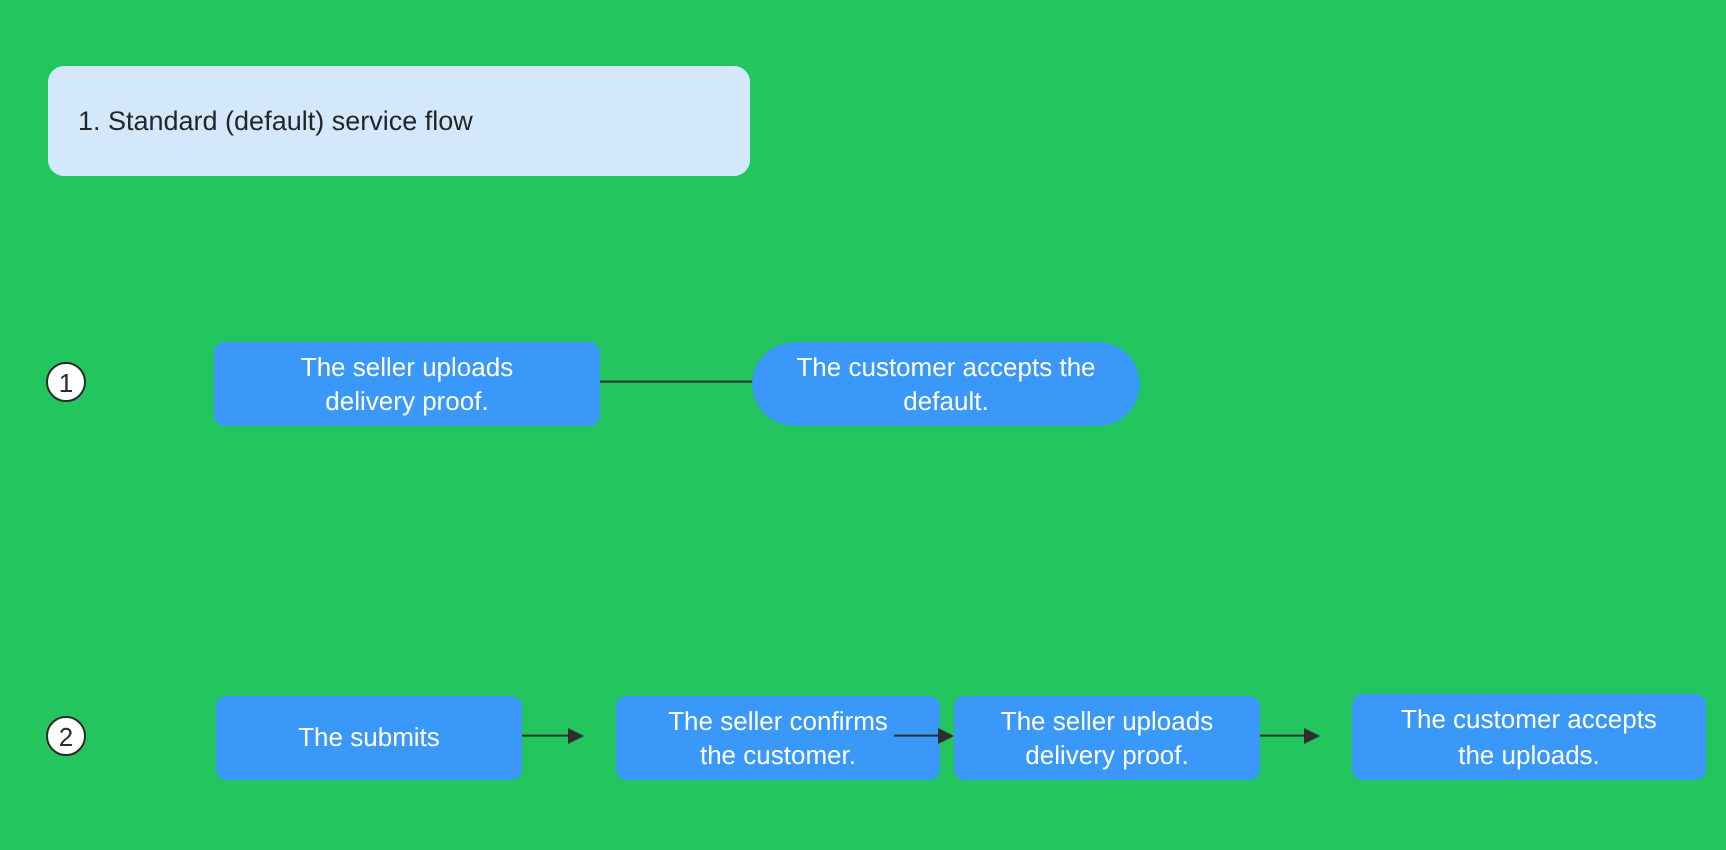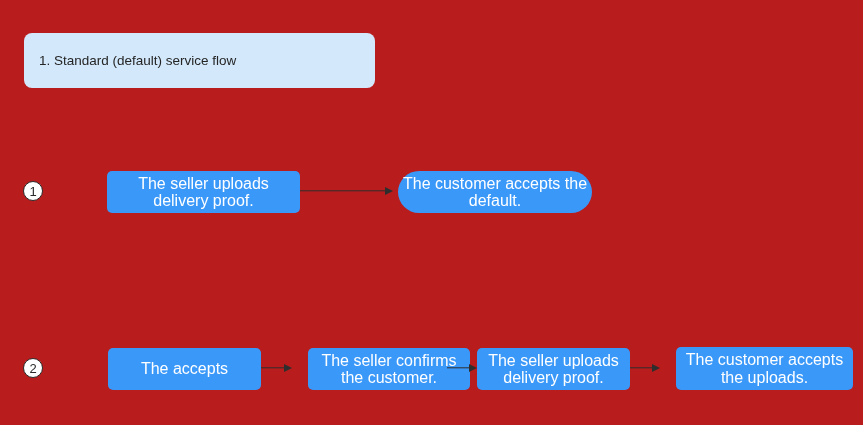--- a/index.html
+++ b/index.html
@@ -5,21 +5,21 @@
   html, body {
     margin: 0;
     padding: 0;
     background: #ffffff;
     font-family: "Liberation Sans", sans-serif;
   }
   .canvas {
     position: relative;
     width: 863px;
     height: 425px;
-    background: #b91c1c;
+    background: #22c55e;
     overflow: hidden;
   }
   .legend {
     position: absolute;
     left: 24px;
     top: 33px;
     width: 351px;
     height: 55px;
     background: var(--legend-bg, #d3e8fb);
     border-radius: 8px;
@@ -47,21 +47,21 @@
     justify-content: center;
     font-size: 13px;
     color: #2b2b2b;
     background: #ffffff;
   }
   .node {
     position: absolute;
     background: var(--node-blue, #3a98f9);
     border-radius: 5px;
     color: var(--node-text, #ffffff);
-    font-size: 16px;
+    font-size: 13px;
     line-height: 17.5px;
     display: flex;
     flex-direction: column;
     align-items: center;
     justify-content: center;
     text-align: center;
   }
   .arrow {
     position: absolute;
     height: 10px;
@@ -103,31 +103,31 @@
   <div class="node" style="left:107px; top:171px; width:193px; height:42px;">
     <span>The seller uploads</span>
     <span>delivery proof.</span>
   </div>
 
   <div class="arrow" style="left:300px; top:186px; width:93px;">
     <span class="shaft"></span>
     <span class="head"></span>
   </div>
 
-  <div class="node" style="left:398px; top:171px; width:194px; height:42px;border-radius:21px;">
+  <div class="node" style="left:376px; top:171px; width:194px; height:42px;border-radius:21px;">
     <span>The customer accepts the</span>
     <span>default.</span>
   </div>
 
   <div class="flow-number" style="left:23px; top:358px;">
     <span>2</span>
   </div>
 
   <div class="node" style="left:108px; top:348px; width:153px; height:42px;">
-    <span>The accepts</span>
+    <span>The submits</span>
   </div>
 
   <div class="arrow" style="left:261px; top:363px; width:31px;">
     <span class="shaft"></span>
     <span class="head"></span>
   </div>
 
   <div class="node" style="left:308px; top:348px; width:162px; height:42px;">
     <span>The seller confirms</span>
     <span>the customer.</span>

